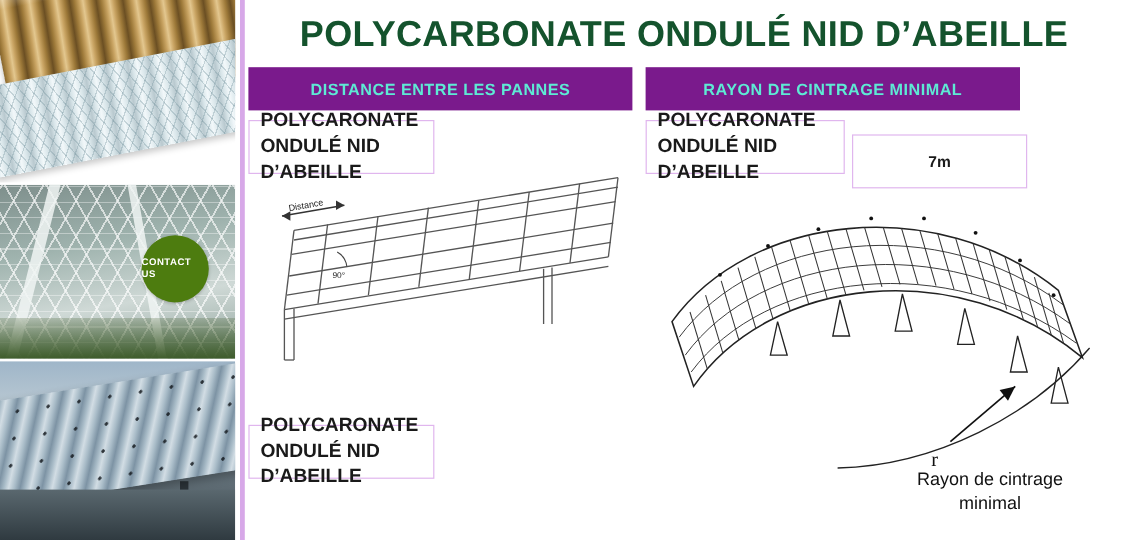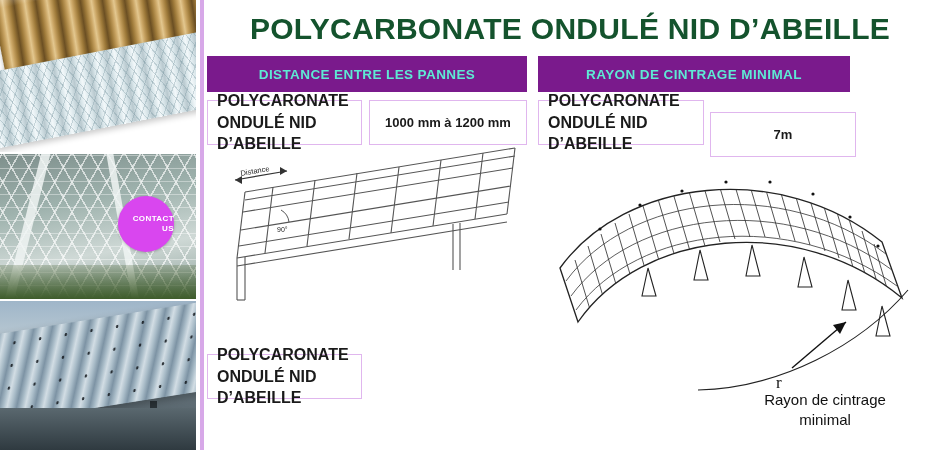--- a/index.html
+++ b/index.html
@@ -156,25 +156,25 @@
   .ph3-p2 { left: 150px; top: 100px; width: 7px; height: 50px; }
 
   
   .contact-badge {
     position: absolute;
     left: 118px;
     top: 196px;
     width: 56px;
     height: 56px;
     border-radius: 50%;
-    background: #d946ef;
+    background: #4d7c0f;
     color: #ffffff;
     display: flex;
     flex-direction: column;
-    align-items: flex-end;
+    align-items: flex-start;
     justify-content: center;
     font-size: 8px;
     font-weight: bold;
     letter-spacing: 0.4px;
     line-height: 1.25;
     text-align: center;
     box-shadow: 0 1px 3px rgba(0,0,0,0.25);
     cursor: pointer;
   }
 
@@ -309,23 +309,20 @@
   <div class="divider"></div>
 
   <div class="main-title">POLYCARBONATE ONDULÉ NID D’ABEILLE</div>
 
   <div class="panel-header" id="hdr-a">DISTANCE ENTRE LES PANNES</div>
   <div class="cell" id="cell-a-label">
     <div class="cell-label">
       <div>POLYCARONATE</div>
       <div>ONDULÉ NID D’ABEILLE</div>
     </div>
-  </div>
-  <div class="cell" id="cell-a-value">
-    <div class="cell-value">1000 mm à 1200 mm</div>
   </div>
 
   <div class="panel-header" id="hdr-b">RAYON DE CINTRAGE MINIMAL</div>
   <div class="cell" id="cell-b-label">
     <div class="cell-label">
       <div>POLYCARONATE</div>
       <div>ONDULÉ NID D’ABEILLE</div>
     </div>
   </div>
   <div class="cell" id="cell-b-value">

